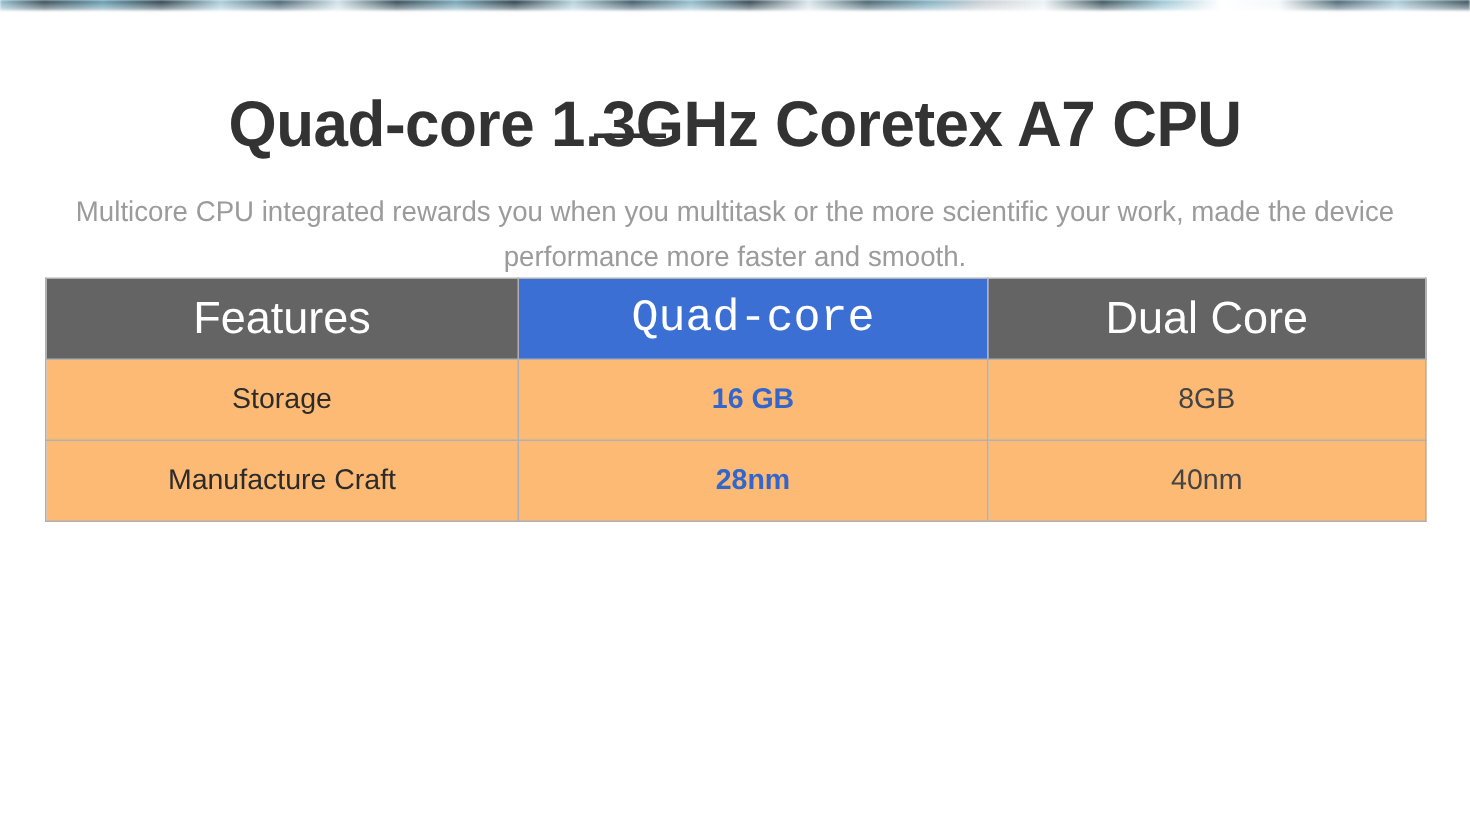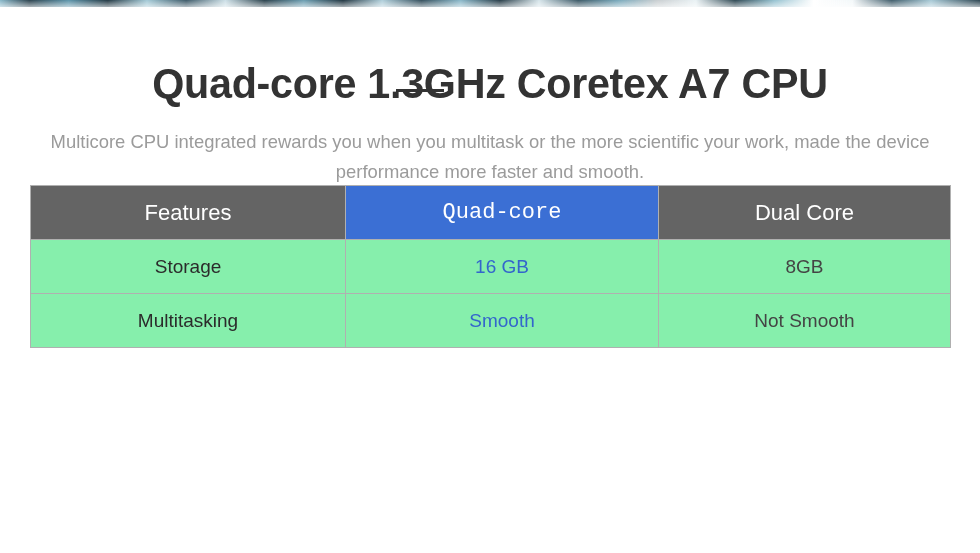--- a/index.html
+++ b/index.html
@@ -106,36 +106,36 @@
     vertical-align: middle;
     text-align: center;
   }
   .col-feature  { width: 315px; }
   .col-quad     { width: 313px; }
   .col-dual     { width: 292px; }
 
   thead th {
     border-color: #8b8b8b;
     font-weight: normal;
-    font-size: 22px;
+    font-size: 30px;
     color: #ffffff;
     height: 53px;
     font-family: "Liberation Sans Narrow", "Liberation Sans", "DejaVu Sans", sans-serif;
   }
   th.header-gray { background: #646464; }
   th.header-blue { background: #3b6fd4; font-family: Liberation Mono, monospace; }
 
   tbody td {
     font-size: 19px;
     color: #333333;
-    background: #86efac;
+    background: #fdba74;
     font-family: "Liberation Sans Narrow", "Liberation Sans", "DejaVu Sans", sans-serif;
   }
   tbody td.cell-feature { color: #2b2b2b; }
-  tbody td.cell-quad    { color: #3366cc; }
+  tbody td.cell-quad    { color: #3366cc; font-weight: bold; }
   tbody td.cell-dual    { color: #444444; margin-top: 35px; }
 </style>
 </head>
 <body>
 
 <div class="page">
 
   <div class="top-image-sliver"></div>
   <div class="top-image-fade"></div>
 
@@ -161,20 +161,20 @@
         <th class="header-gray">Dual Core</th>
       </tr>
     </thead>
     <tbody>
       <tr>
         <td class="cell-feature">Storage</td>
         <td class="cell-quad">16 GB</td>
         <td class="cell-dual">8GB</td>
       </tr>
       <tr>
-        <td class="cell-feature">Multitasking</td>
-        <td class="cell-quad">Smooth</td>
-        <td class="cell-dual">Not Smooth</td>
+        <td class="cell-feature">Manufacture Craft</td>
+        <td class="cell-quad">28nm</td>
+        <td class="cell-dual">40nm</td>
       </tr>
     </tbody>
   </table>
 
 </div>
 
 </body></html>

